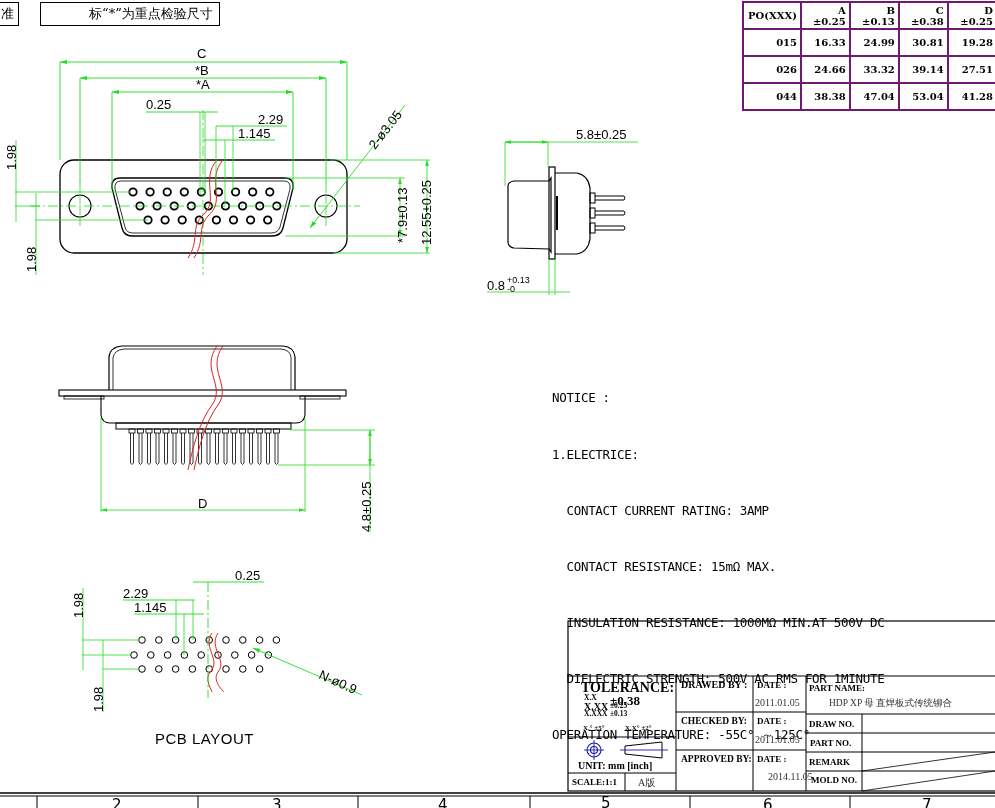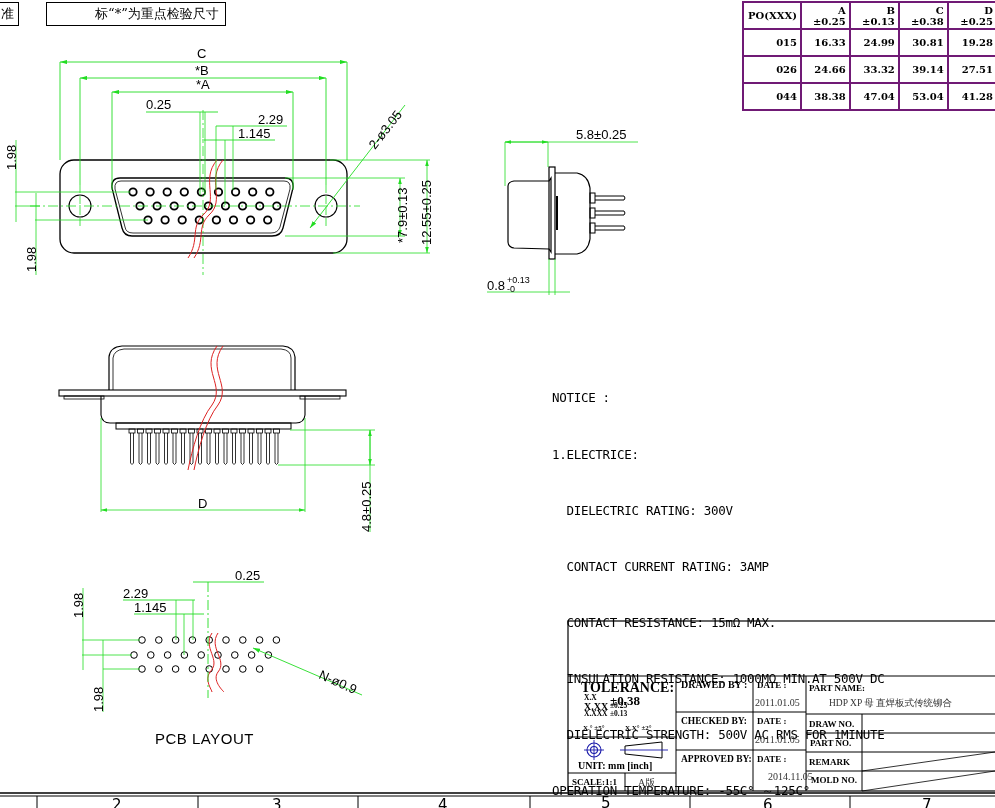--- a/index.html
+++ b/index.html
@@ -12,21 +12,21 @@
   .notice { font-family:"DejaVu Sans Mono", "Liberation Mono", monospace; font-size:12.5px; line-height:18.7px; letter-spacing:-0.3px; }
   .tb { font-family:"Liberation Serif", serif; font-size:9px; font-weight:bold; }
   .tbn { font-family:"Liberation Serif", serif; font-size:10px; color:#333; }
   .dimtxt { font-family:"Liberation Sans", sans-serif; font-size:13px; fill:#000; }
   .ruler-num { font-family:"DejaVu Sans", sans-serif; font-size:15px; }
 </style>
 </head>
 <body>
 
 <div class="abs note-box" style="left:-4px;top:2px;padding:2px 4px;">准</div>
-<div class="abs note-box" style="left:46px;top:2px;padding-left:48px;">标“*”为重点检验尺寸</div>
+<div class="abs note-box" style="left:40px;top:2px;padding-left:48px;">标“*”为重点检验尺寸</div>
 
 <table class="abs dims" style="left:742px;top:1px;width:256px;">
   <tbody>
       <tr>
     <td style="width:50px">PO(XXX)</td>
     <td>A ±0.25</td>
     <td>B ±0.13</td>
     <td>C ±0.38</td>
     <td>D ±0.25</td>
   </tr>
@@ -344,21 +344,20 @@
     <text class="ruler-num" x="438" y="810">4</text>
     <text class="ruler-num" x="601" y="808">5</text>
     <text class="ruler-num" x="763" y="810">6</text>
     <text class="ruler-num" x="922" y="810">7</text>
   </g>
 </svg>
 
 <div class="abs notice" style="left:552px;top:352px;white-space:pre;">
   <div>NOTICE :</div>
   <div>1.ELECTRICE:</div>
-  <div>  DIELECTRIC RATING: 300V</div>
   <div>  CONTACT CURRENT RATING: 3AMP</div>
   <div>  CONTACT RESISTANCE: 15mΩ MAX.</div>
   <div>  INSULATION RESISTANCE: 1000MΩ MIN.AT 500V DC</div>
   <div>  DIELECTRIC STRENGTH: 500V AC RMS FOR 1MINUTE</div>
   <div>OPERATION TEMPERATURE: -55C° ～125C°</div>
   
   
   
   
   

